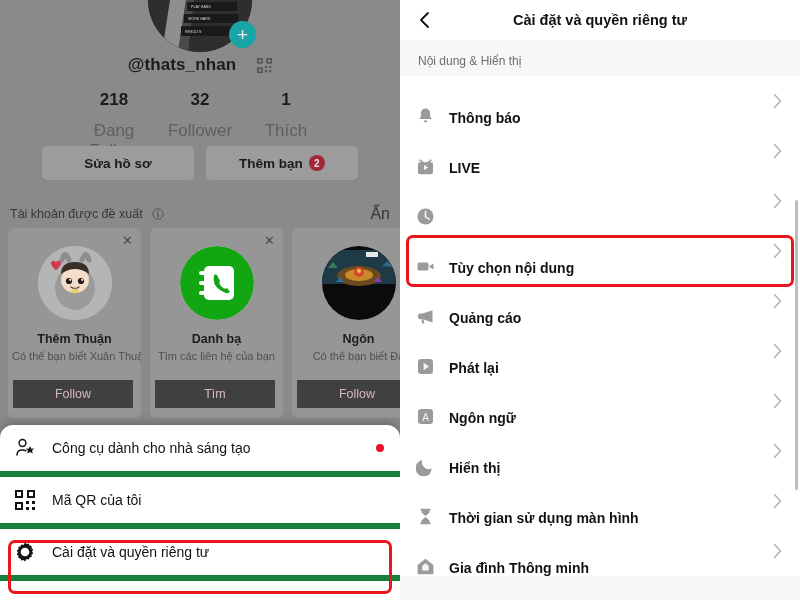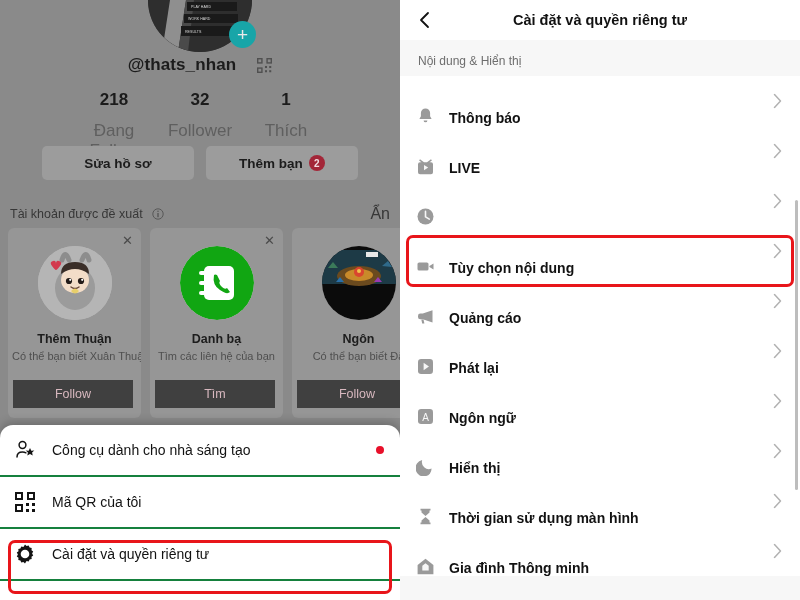--- a/index.html
+++ b/index.html
@@ -123,21 +123,21 @@
     background: #ffffff;
     border-top-left-radius: 13px; border-top-right-radius: 13px;
     height: 175px;
     box-shadow: 0 -3px 10px rgba(0,0,0,.22);
     overflow: hidden;
   }
   .sheet-row {
     position: relative;
     height: 52px; display: flex; align-items: center;
     padding: 0 14px; gap: 16px;
-    border-bottom: 2px solid #15803d;
+    border-bottom: 6px solid #15803d;
     box-sizing: border-box;
   }
   .sheet-row:last-child { border-bottom: none; }
   .sheet-ic { width: 22px; height: 22px; flex: 0 0 22px; display:flex; align-items:center; justify-content:center; }
   .sheet-lbl { font-size: 14px; color: #121212; }
   .red-dot {
     position: absolute; right: 16px; top: 50%; transform: translateY(-50%);
     width: 8px; height: 8px; border-radius: 50%; background: #e8102a;
   }
   .hl-box {

